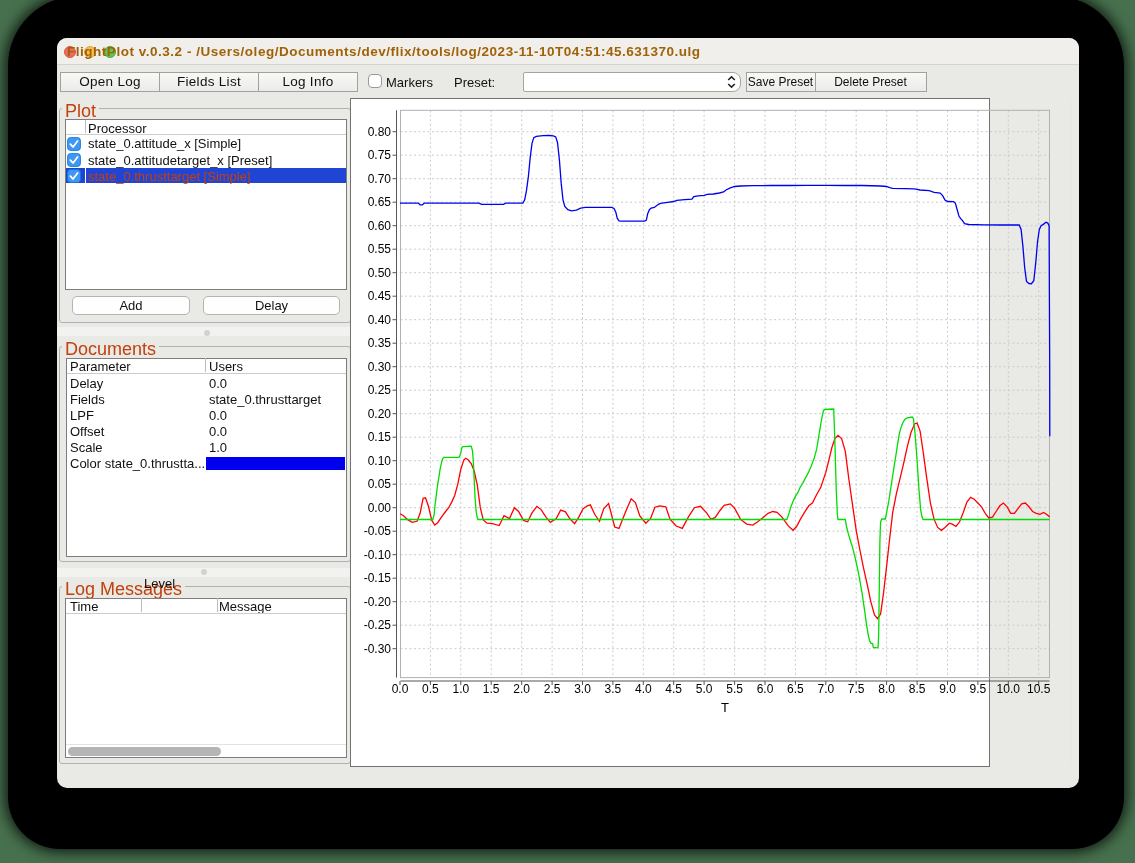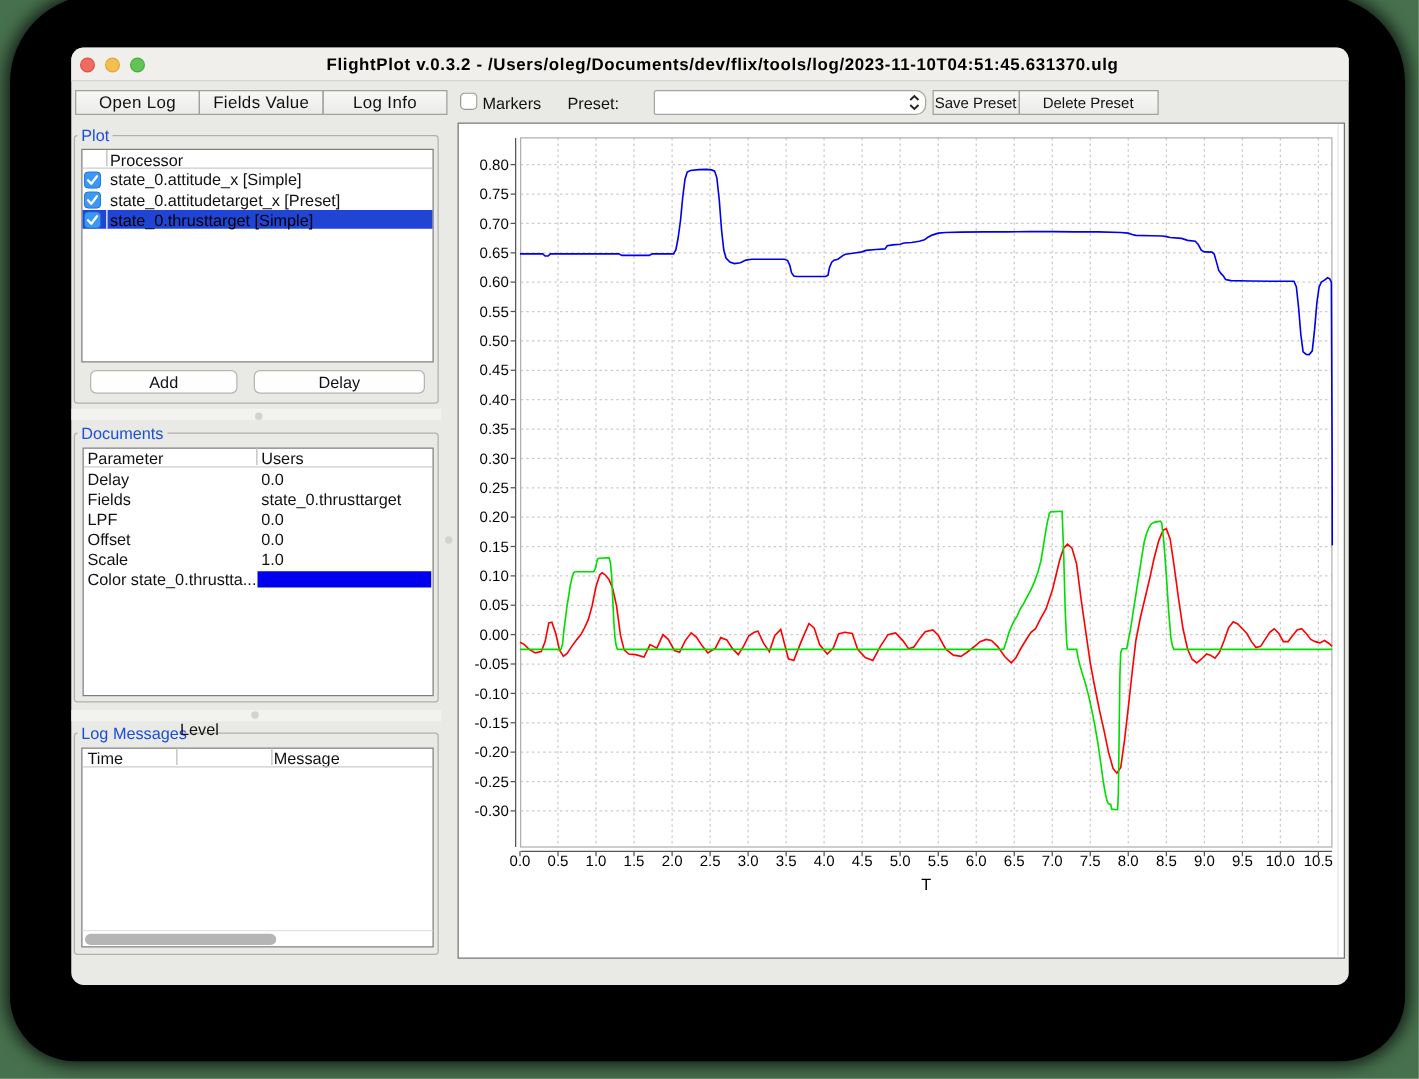--- a/index.html
+++ b/index.html
@@ -1,42 +1,42 @@
 <!DOCTYPE html>
 <html><head><meta charset="utf-8">
 <style>
 * { margin:0; padding:0; box-sizing:border-box; }
 html,body { width:1135px; height:863px; overflow:hidden; }
 body { background:#47714e; font-family:"Liberation Sans", sans-serif; }
 #shadow { position:absolute; left:8px; top:-4px; width:1116px; height:853px; background:#000; border-radius:70px 70px 52px 52px; box-shadow:0 0 14px 3px rgba(0,0,0,0.8); }
 #win { position:absolute; left:57px; top:38px; width:1022px; height:750px; background:#e9e9e6; border-radius:10px; overflow:hidden; }
 #titlebar { position:absolute; left:0; top:0; width:1022px; height:27px; background:#f0efec; border-bottom:1px solid #d4d3d0; }
 .tl { position:absolute; top:7.5px; width:12px; height:12px; border-radius:50%; }
-#title { position:absolute; left:10px; top:0; width:1022px; height:27px; line-height:27px; text-align:center; font-size:13.5px; font-weight:bold; letter-spacing:0.52px; color:#000000; }
+#title { position:absolute; left:10px; top:0; width:1022px; height:27px; line-height:27px; text-align:left; font-size:13.5px; font-weight:bold; letter-spacing:0.52px; color:#a16207; }
 .btn { position:absolute; height:20px; background:linear-gradient(#f8f8f6,#ebebe9); border:1px solid #a2a19e; font-size:13.5px; letter-spacing:0.3px; color:#111; text-align:center; line-height:18px; white-space:nowrap; overflow:hidden; }
 .rbtn { position:absolute; height:19px; background:#fefefe; border:1px solid #b5b4b1; border-radius:5px; font-size:13px; color:#111; text-align:center; line-height:17px; }
 .grp { position:absolute; border:1px solid #b2b0ad; border-radius:3px; }
-.grplab { position:absolute; font-size:13px; color:#1d4ed8; background:#e9e9e6; padding:0 3px; }
+.grplab { position:absolute; font-size:18px; color:#c2410c; background:#e9e9e6; padding:0 3px; }
 .wbox { position:absolute; background:#fff; border:1px solid #7d7d7b; }
 .t13 { position:absolute; font-size:13px; color:#111; white-space:nowrap; }
 .hdr { position:absolute; font-size:13px; color:#111; white-space:nowrap; }
 .dot { position:absolute; width:6px; height:6px; border-radius:50%; background:#d2d2d0; }
 </style></head>
 <body>
 <div id="shadow"></div>
 <div id="win">
   <div id="titlebar">
     <div class="tl" style="left:7px; background:#ee6b60; border:0.5px solid #dd5348;"></div>
     <div class="tl" style="left:27px; background:#f5bf4f; border:0.5px solid #e0a63a;"></div>
     <div class="tl" style="left:47px; background:#62c454; border:0.5px solid #4aad3e;"></div>
     <div id="title">FlightPlot v.0.3.2 - /Users/oleg/Documents/dev/flix/tools/log/2023-11-10T04:51:45.631370.ulg</div>
   </div>
 
   <div class="btn" style="left:3px; top:34px; width:100px;">Open Log</div>
-  <div class="btn" style="left:102px; top:34px; width:100px;">Fields Value</div>
+  <div class="btn" style="left:102px; top:34px; width:100px;">Fields List</div>
   <div class="btn" style="left:201px; top:34px; width:100px;">Log Info</div>
   <svg style="position:absolute;left:311px;top:36px" width="14" height="14" viewBox="0 0 14 14">
       <rect x="0.5" y="0.5" width="13" height="13" rx="3.5" fill="#fff" stroke="#9a9996"></rect>
     </svg>
   <div class="t13" style="left:329px; top:37px;">Markers</div>
   <div class="t13" style="left:397px; top:37px;">Preset:</div>
   <div style="position:absolute; left:466px; top:34px; width:217.5px; height:20px; background:#fff; border:1px solid #a5a4a1; border-radius:2px 8px 8px 2px;"></div>
   <svg style="position:absolute;left:669px;top:37px" width="11" height="14" viewBox="0 0 11 14">
     <path d="M2.2 5 L5.5 1.9 L8.8 5" fill="none" stroke="#222" stroke-width="1.5"></path>
     <path d="M2.2 9 L5.5 12.1 L8.8 9" fill="none" stroke="#222" stroke-width="1.5"></path>
@@ -59,21 +59,21 @@
 <rect x="0.5" y="0.5" width="13" height="13" rx="3.2" fill="#3c98f4" stroke="#1673d4" stroke-width="0.8"></rect>
 <path d="M3.4 7.2 L6.0 10.0 L10.6 4.0" fill="none" stroke="#fff" stroke-width="1.8" stroke-linecap="round" stroke-linejoin="round"></path>
 </svg>
   <div class="t13" style="left:31px; top:114.5px;">state_0.attitudetarget_x [Preset]</div>
   <div style="position:absolute; left:9px; top:129.6px; width:280px; height:15.6px; background:#2044d4;"></div>
   <div style="position:absolute; left:28.2px; top:129.6px; width:1.2px; height:15.6px; background:#fff;"></div>
   <svg style="position:absolute;left:10px;top:131px" width="14" height="14" viewBox="0 0 14 14">
 <rect x="0.5" y="0.5" width="13" height="13" rx="3.2" fill="#3c98f4" stroke="#1673d4" stroke-width="0.8"></rect>
 <path d="M3.4 7.2 L6.0 10.0 L10.6 4.0" fill="none" stroke="#fff" stroke-width="1.8" stroke-linecap="round" stroke-linejoin="round"></path>
 </svg>
-  <div class="t13" style="left:31px; top:130.8px; color:#000000;">state_0.thrusttarget [Simple]</div>
+  <div class="t13" style="left:31px; top:130.8px; color:#c2410c;">state_0.thrusttarget [Simple]</div>
   <div class="rbtn" style="left:15px; top:257.5px; width:118px;">Add</div>
   <div class="rbtn" style="left:146px; top:257.5px; width:137px;">Delay</div>
   <div style="position:absolute; left:0px; top:289px; width:296px; height:9px; background:#f2f2f0;"></div>
   <div class="dot" style="left:147px; top:292px;"></div>
 
   <div class="grp" style="left:2px; top:308px; width:292px; height:216px;"></div>
   <div class="grplab" style="left:5px; top:301px;">Documents</div>
   <div class="wbox" style="left:9px; top:319.5px; width:281px; height:199px;"></div>
   <div class="hdr" style="left:13px; top:321px;">Parameter</div>
   <div class="hdr" style="left:152px; top:321px;">Users</div>
@@ -100,21 +100,21 @@
   <div class="hdr" style="left:13px; top:561px;">Time</div>
   <div class="hdr" style="left:87px; top:538px;">Level</div>
   <div class="hdr" style="left:162px; top:561px;">Message</div>
   <div style="position:absolute; left:83.5px; top:560px; width:1px; height:14px; background:#bbb;"></div>
   <div style="position:absolute; left:159.5px; top:560px; width:1px; height:14px; background:#bbb;"></div>
   <div style="position:absolute; left:9px; top:575px; width:280px; height:1px; background:#ccc;"></div>
   <div style="position:absolute; left:9px; top:706px; width:280px; height:1px; background:#e2e2e2;"></div>
   <div style="position:absolute; left:10.5px; top:709px; width:153px; height:9px; border-radius:4.5px; background:#b5b5b5;"></div>
   <div class="dot" style="left:299px; top:391px;"></div>
 
-  <div style="position:absolute; left:309px; top:60px; width:710px; height:668.5px; background:#fff; border:1px solid #72726f;">
+  <div style="position:absolute; left:293px; top:60px; width:640px; height:668.5px; background:#fff; border:1px solid #72726f;">
     <svg id="chart" style="position:absolute;left:-2.5px;top:1px" width="708" height="666" viewBox="0 0 708 666">
 <g stroke="#cbcbcb" stroke-width="1" stroke-dasharray="2,2.5">
 <line x1="51.5" y1="31.7" x2="700.5" y2="31.7"></line>
 <line x1="51.5" y1="55.2" x2="700.5" y2="55.2"></line>
 <line x1="51.5" y1="78.7" x2="700.5" y2="78.7"></line>
 <line x1="51.5" y1="102.2" x2="700.5" y2="102.2"></line>
 <line x1="51.5" y1="125.7" x2="700.5" y2="125.7"></line>
 <line x1="51.5" y1="149.2" x2="700.5" y2="149.2"></line>
 <line x1="51.5" y1="172.7" x2="700.5" y2="172.7"></line>
 <line x1="51.5" y1="196.2" x2="700.5" y2="196.2"></line>

